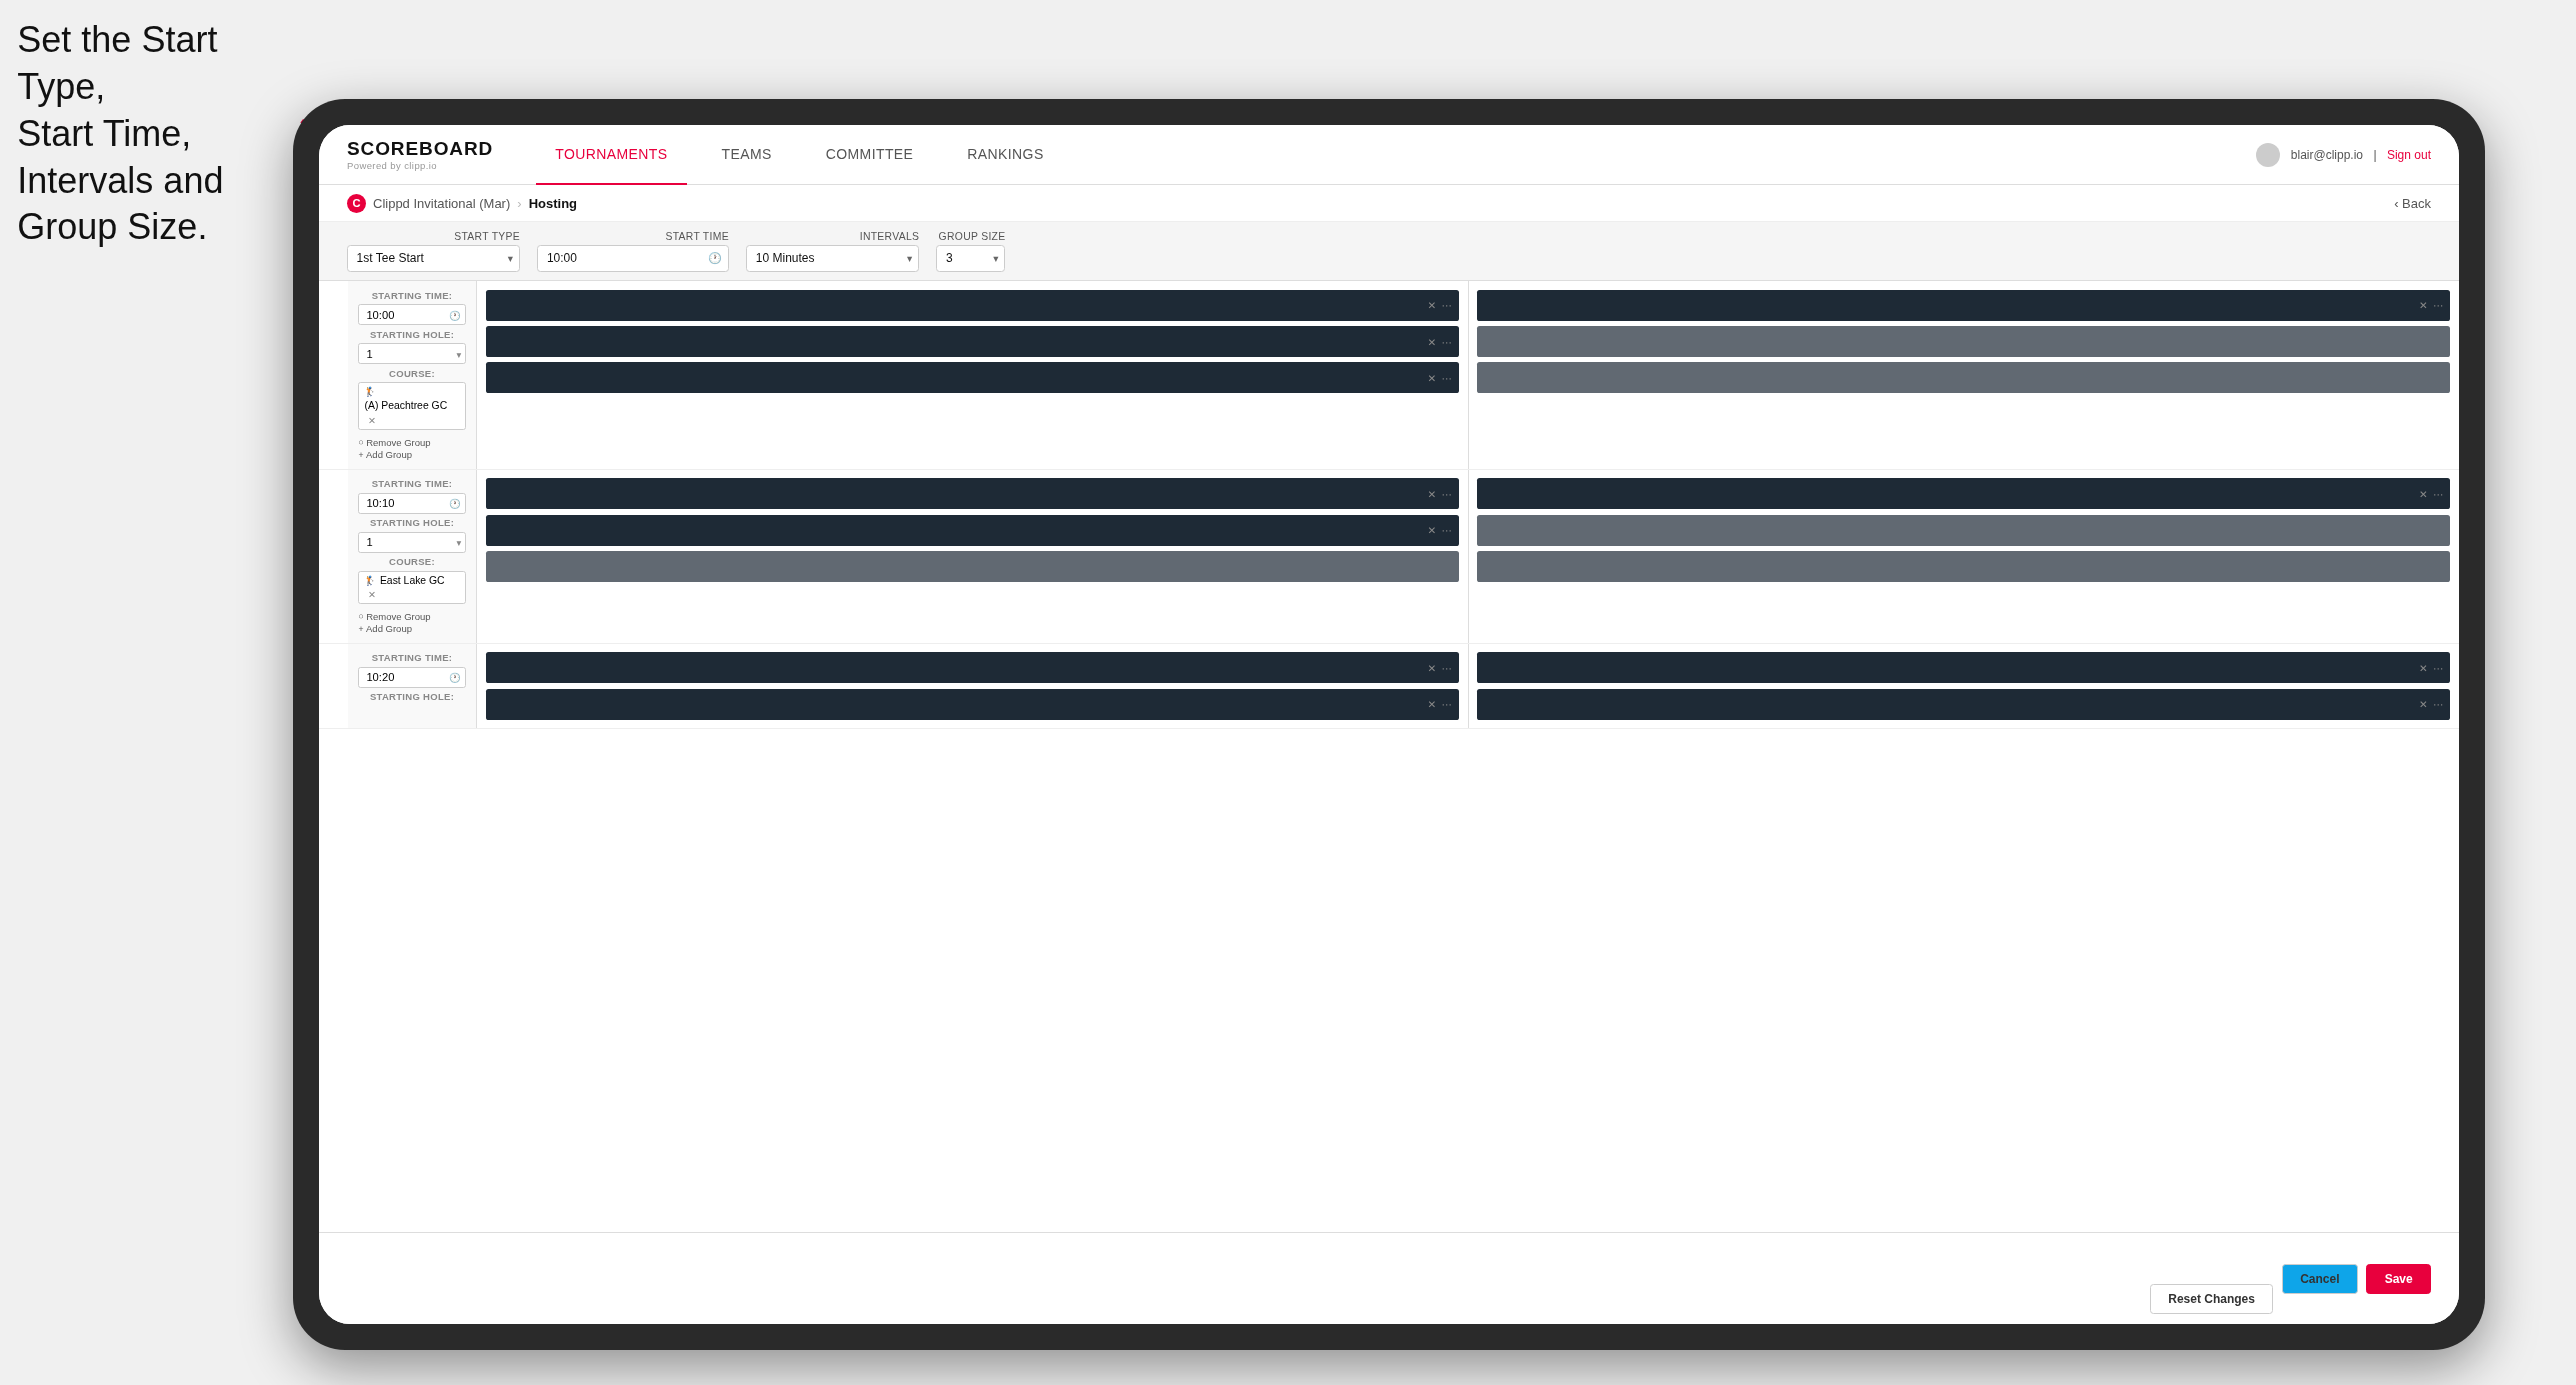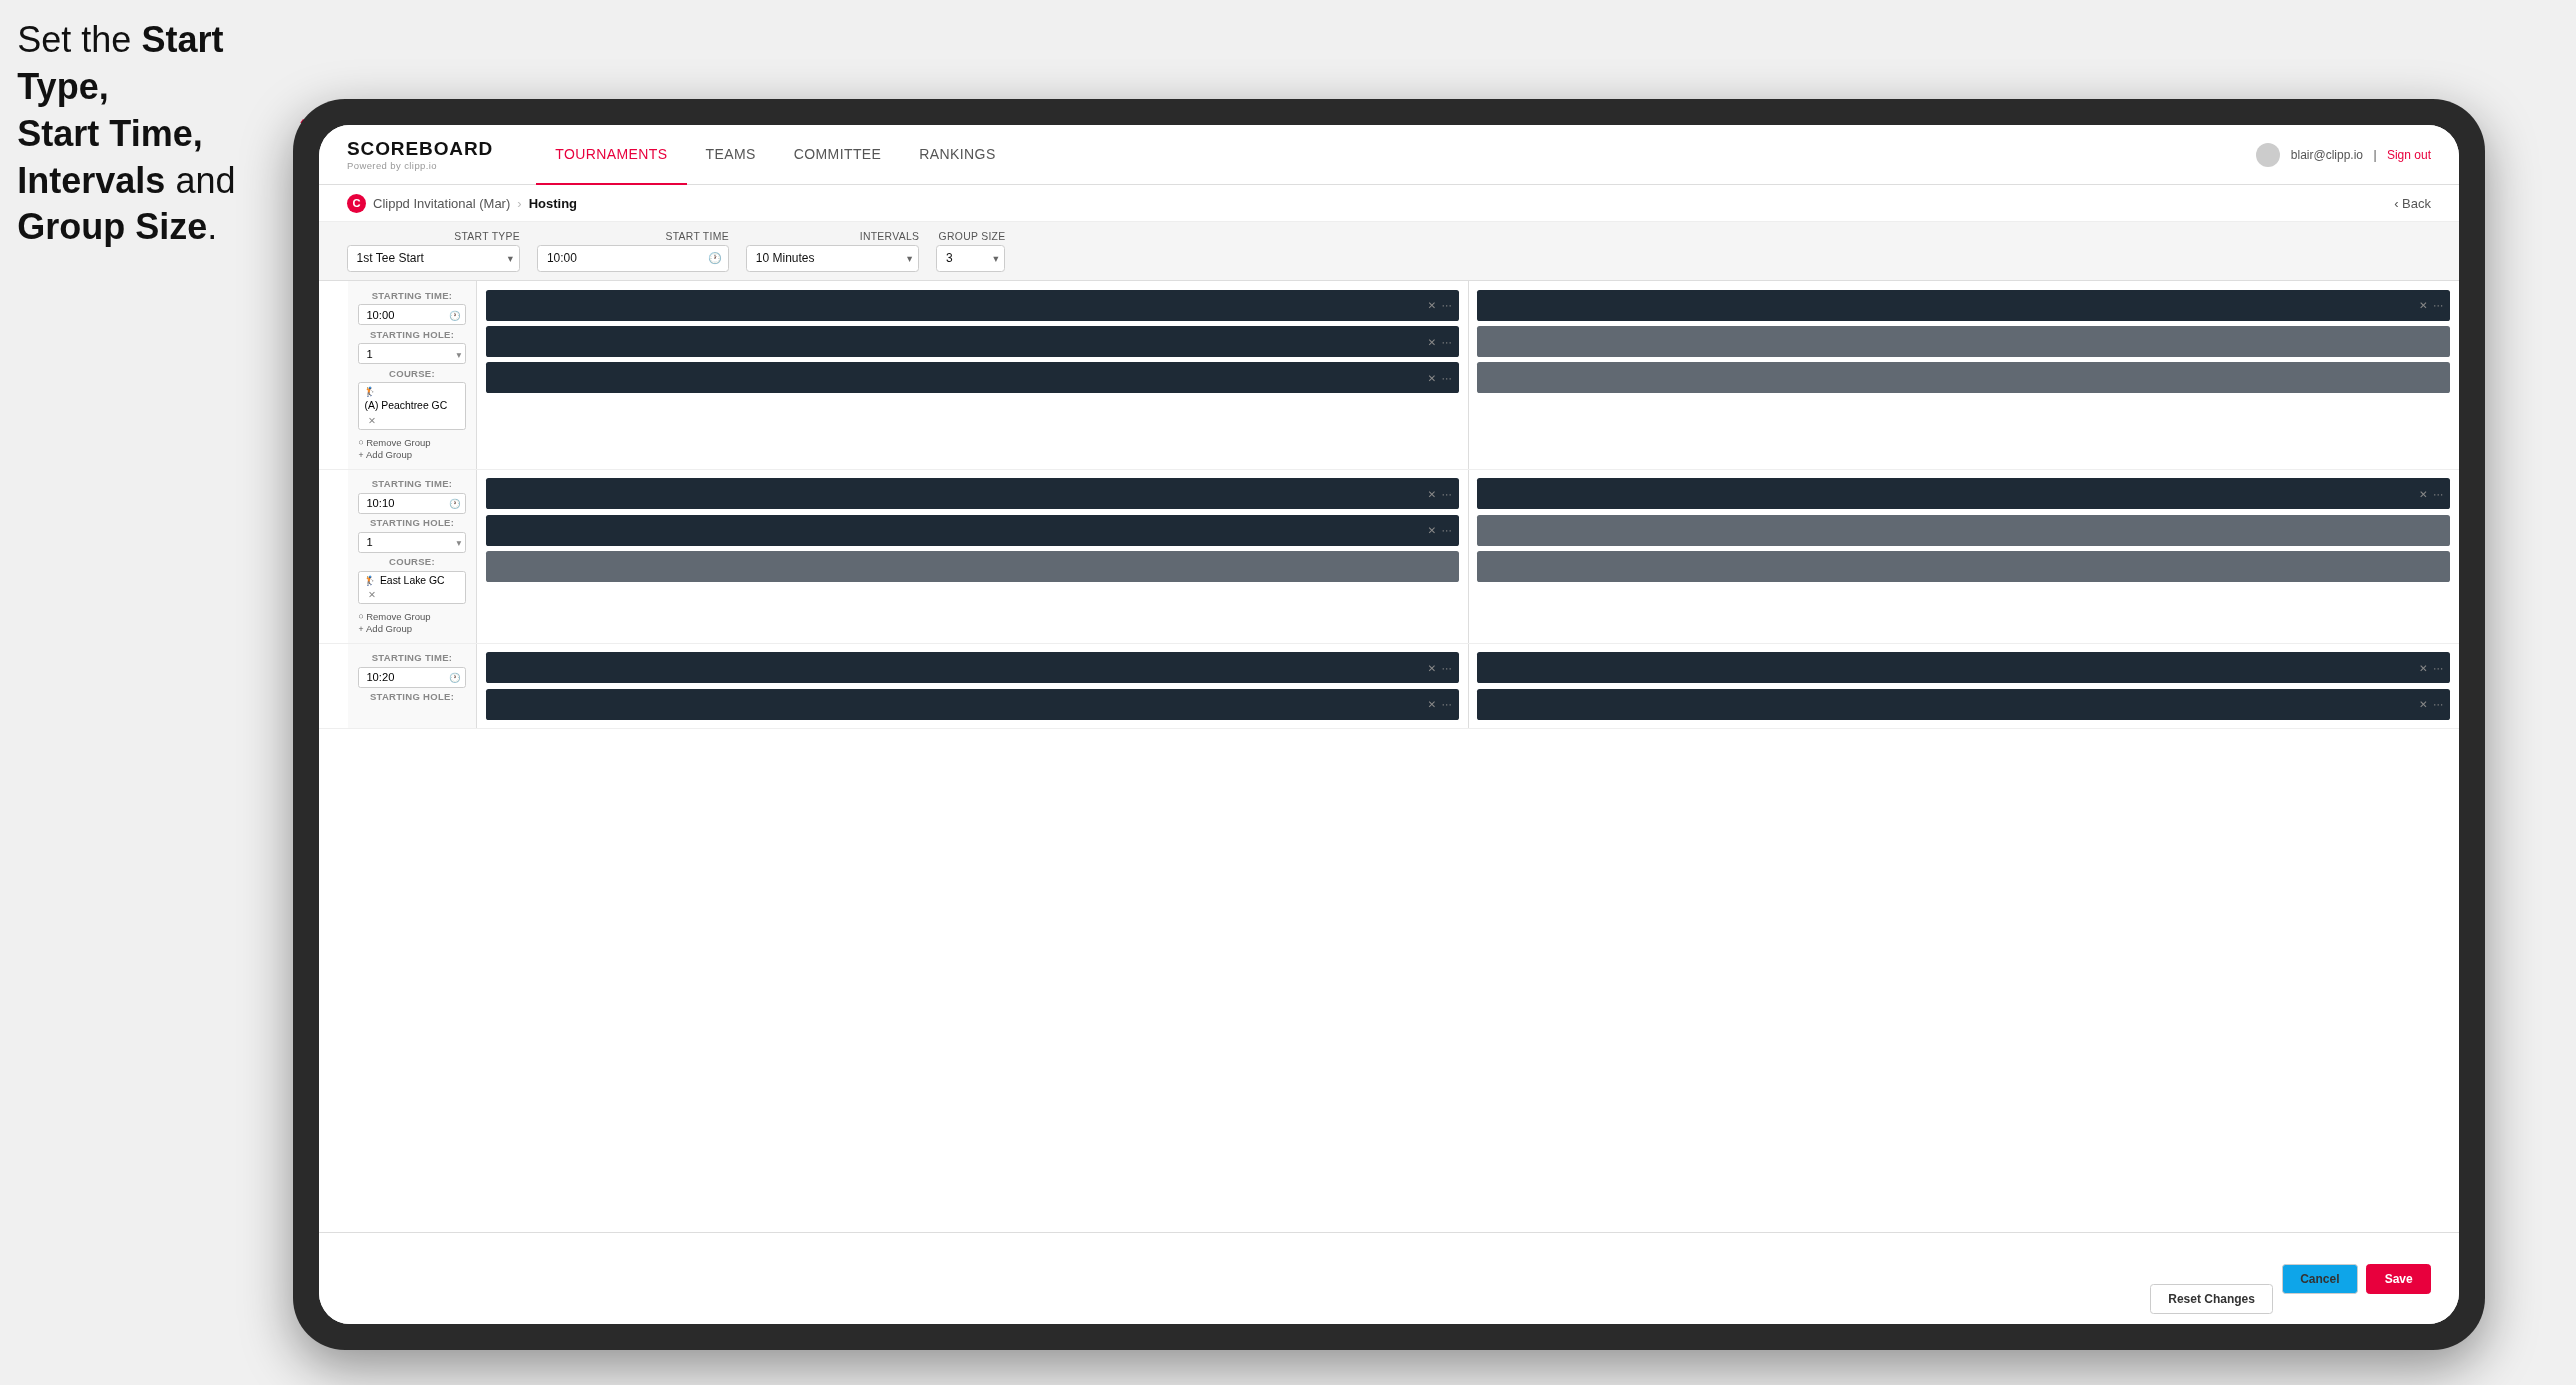--- a/index.html
+++ b/index.html
@@ -16,21 +16,21 @@
     .annotation {
       position: absolute;
       left: 17.3px;
       top: 17.3px;
       font-size: 36px;
       line-height: 1.3;
       width: 276px;
       color: #111;
     }
     .annotation strong {
-      font-weight: 700;
+      font-weight: 400;
     }
 
     
     .arrow-svg {
       position: absolute;
       left: 250px;
       top: 69px;
       width: 276px;
       height: 276px;
       pointer-events: none;
@@ -77,21 +77,21 @@
     }
     .logo-sub {
       font-size: 9.5px;
       font-weight: 400;
       color: #999;
       display: block;
       letter-spacing: 0.4px;
     }
     .nav-tabs {
       display: flex;
-      gap: 0;
+      gap: 16px;
       flex: 1;
     }
     .nav-tab {
       padding: 0 19px;
       height: 60px;
       display: flex;
       align-items: center;
       font-size: 14px;
       color: #555;
       cursor: pointer;

